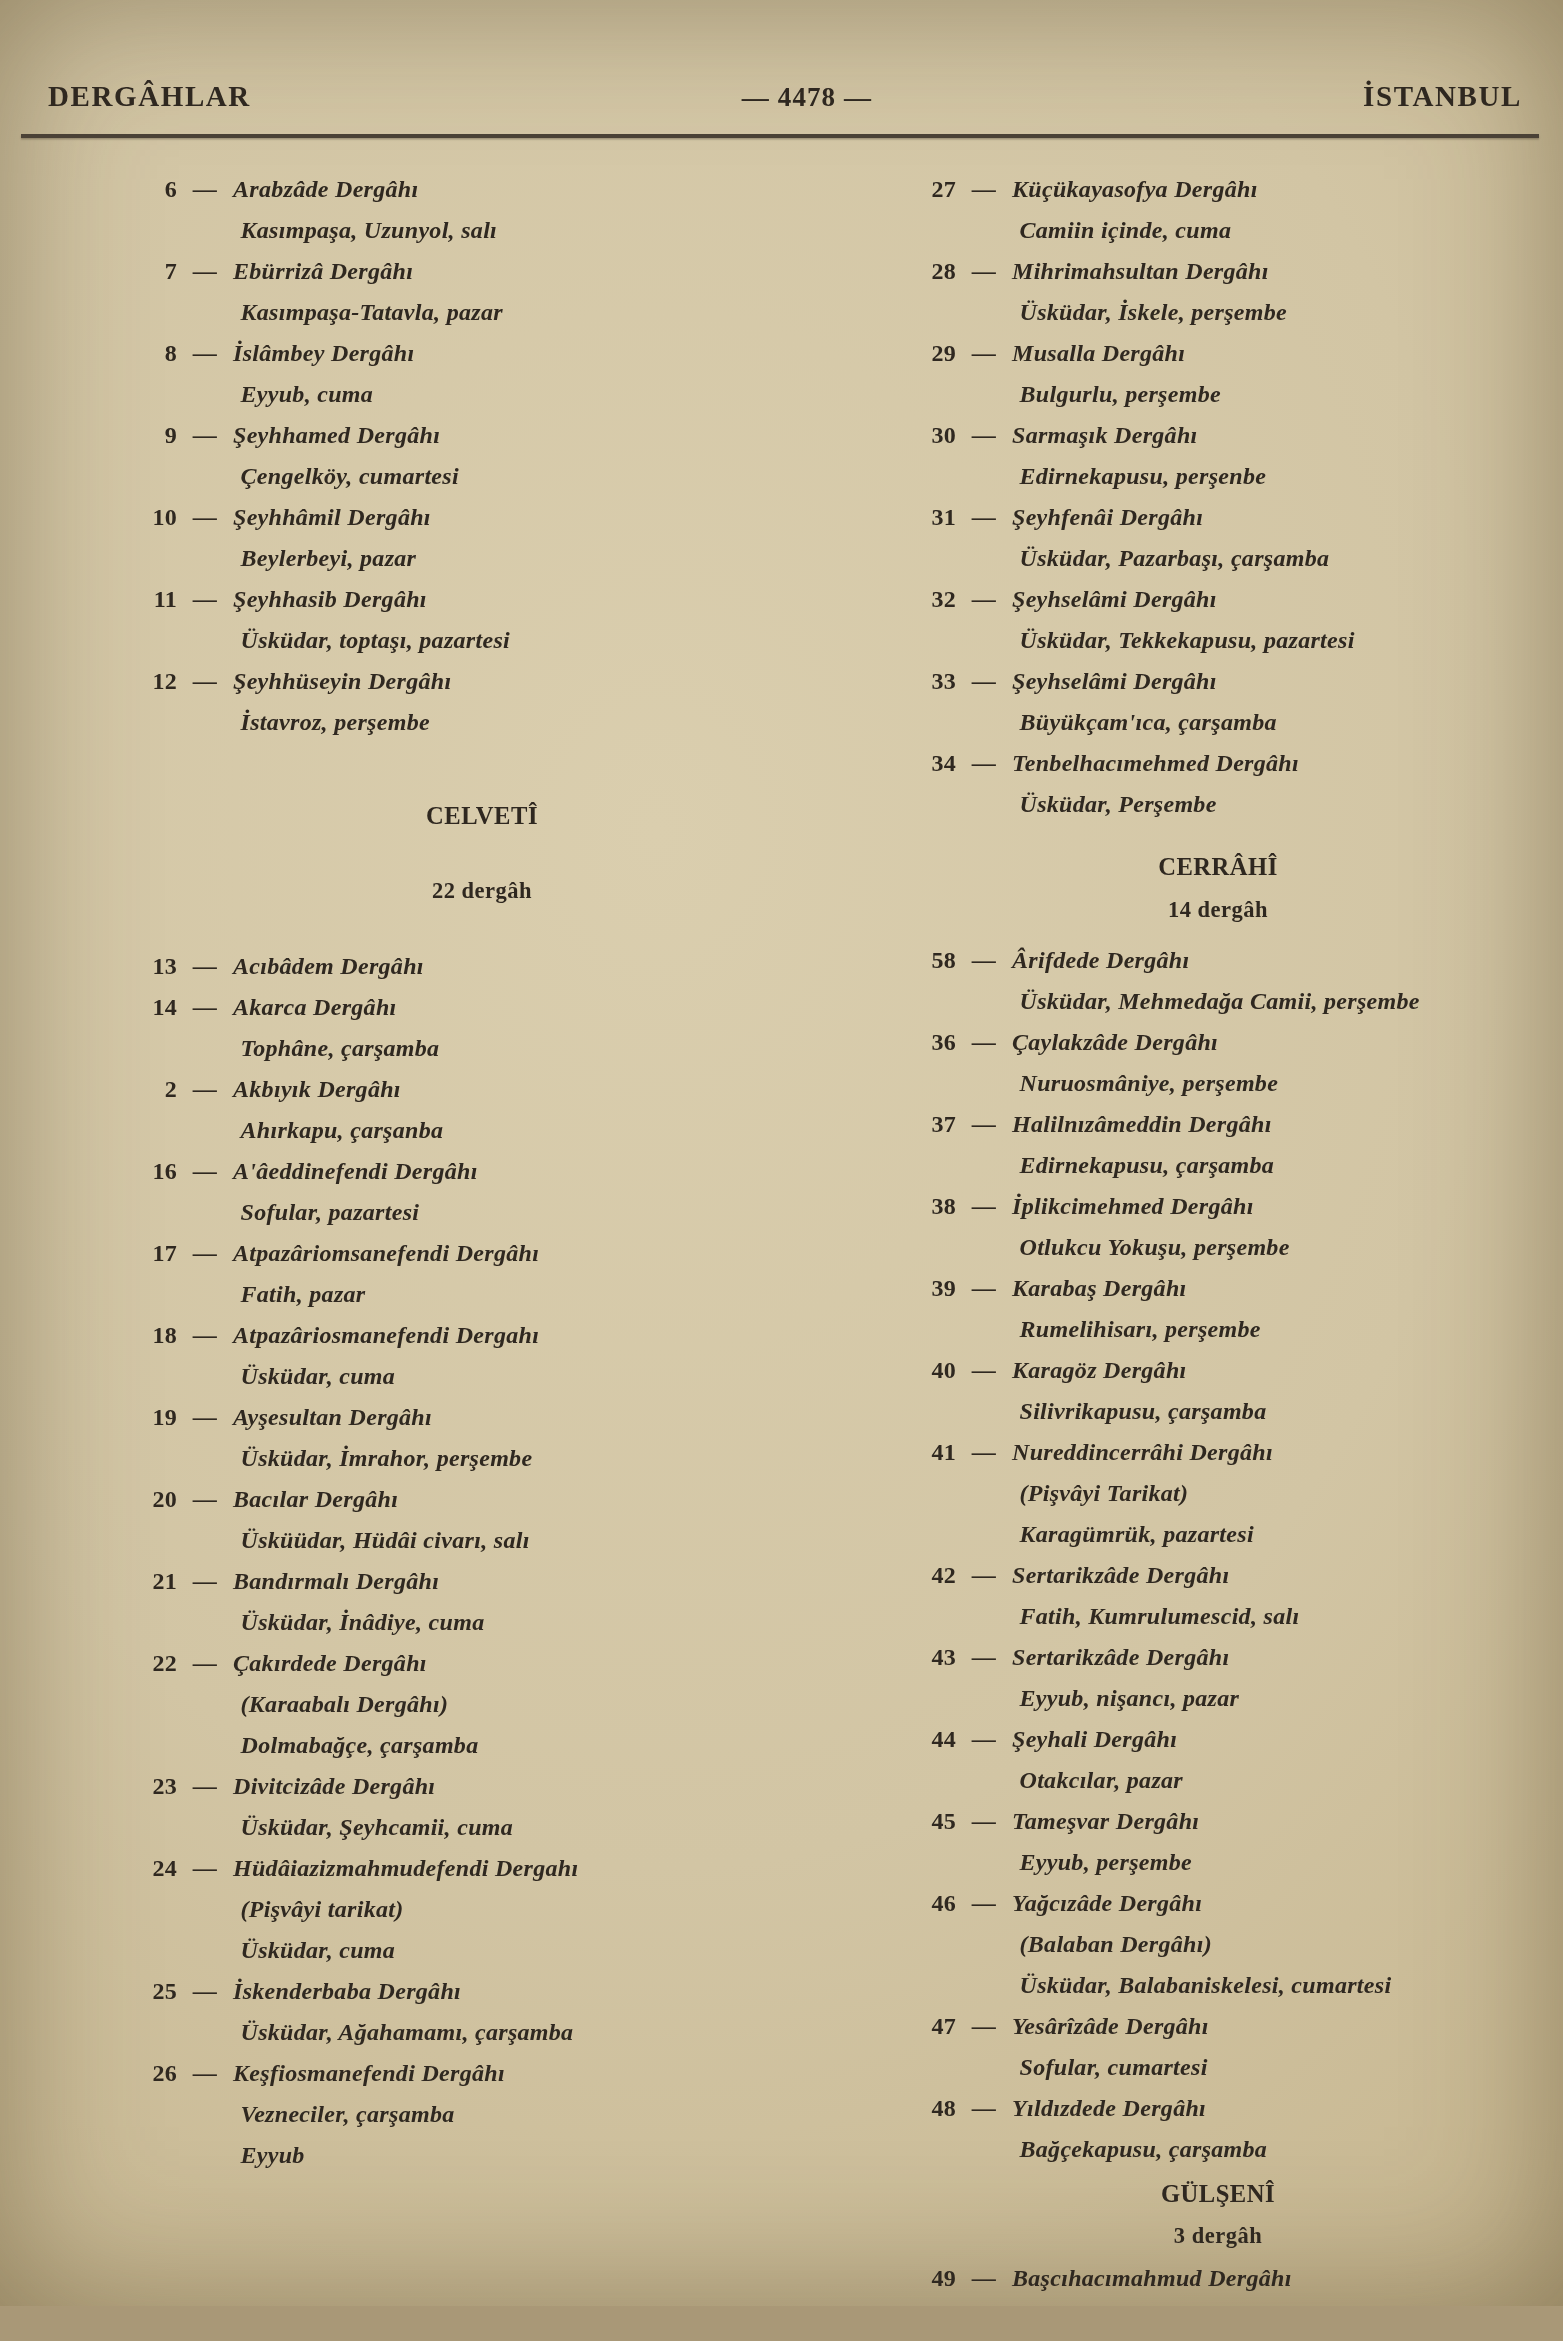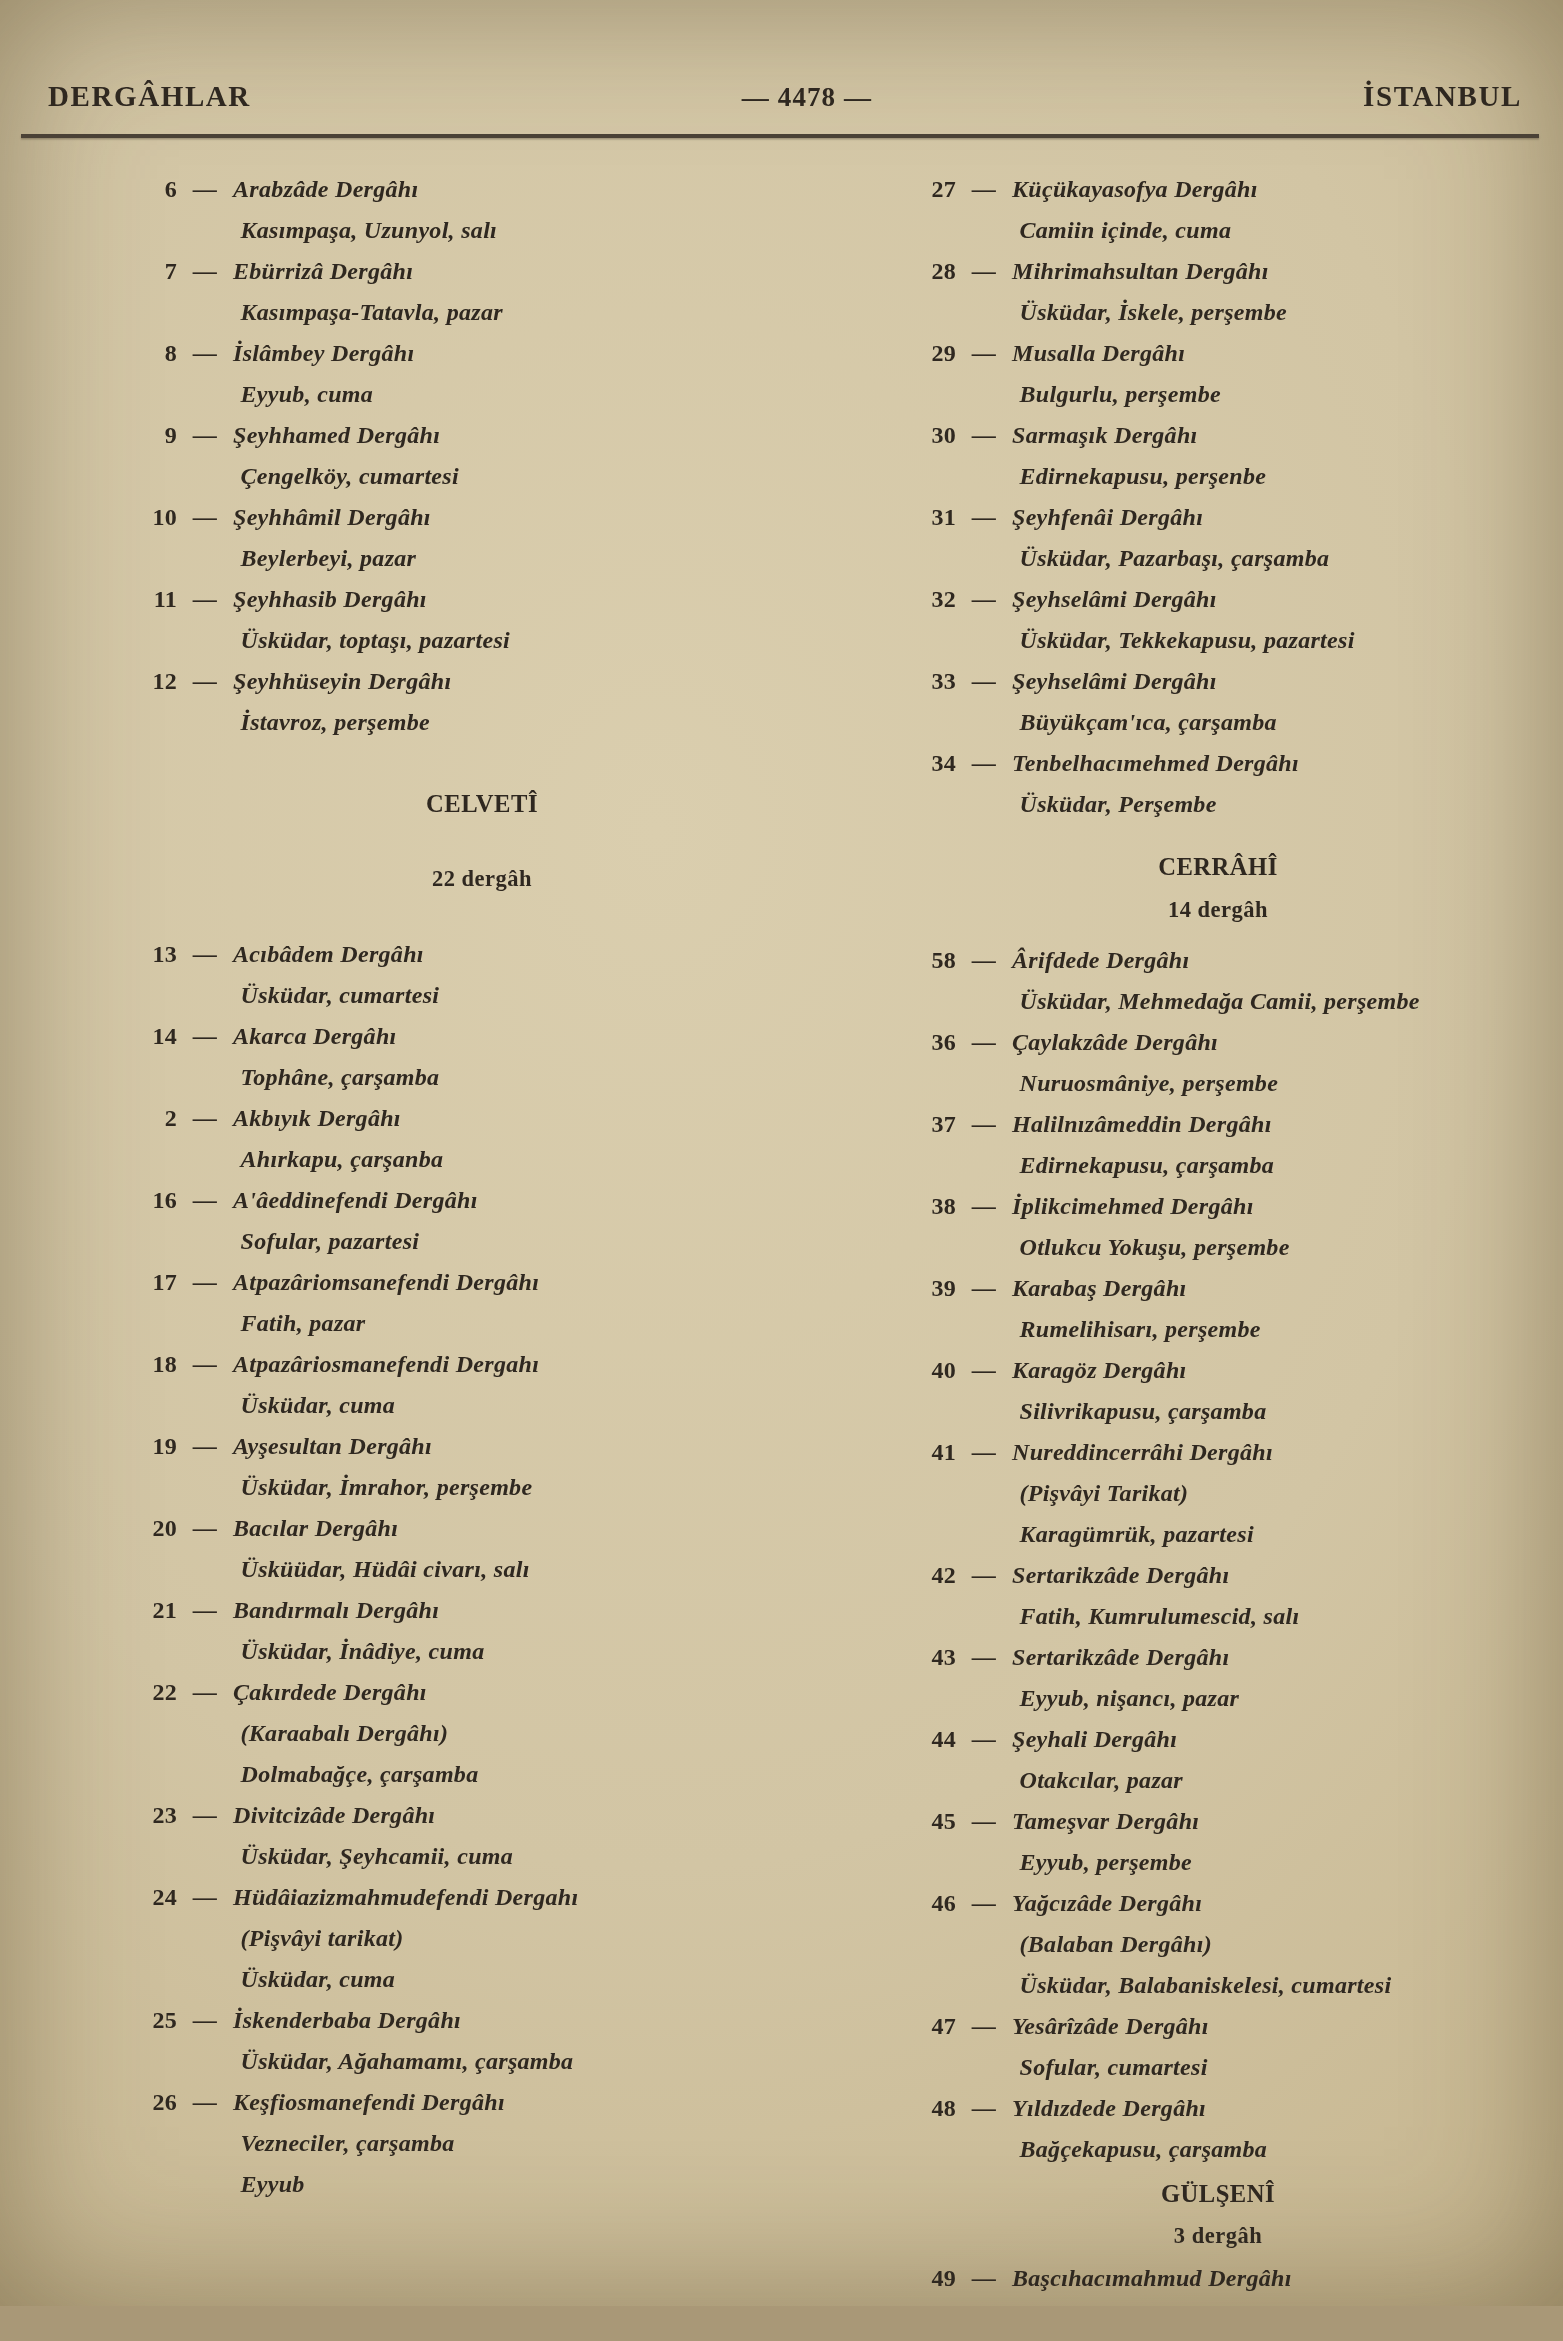--- a/index.html
+++ b/index.html
@@ -65,21 +65,21 @@
   .detail { padding-left: 7.5px; }
 
   .section {
     text-align: center;
     font-weight: bold;
     font-size: 24.6px;
     line-height: 41px;
     letter-spacing: 0.5px;
   }
   .section-subtitle { font-size: 22.5px; }
-  .section.loose { margin: 40px 0 35px; }
+  .section.loose { margin: 52px 0 35px; }
   .section.loose .section-subtitle { margin-top: 34px; font-family: Liberation Serif, serif; }
   .section.tight { margin: 21.4px 0 9.6px; }
   .section.tight .section-subtitle { margin-top: 2.1px; }
   .section.snug { margin: 3.2px 0 2.1px; }
   .section.snug .section-subtitle { margin-top: 1.1px; }
 </style>
 </head>
 <body>
 
 <div class="page">
@@ -149,21 +149,20 @@
         </div>
         <div class="section loose">
           <div class="section-title">CELVETÎ</div>
           <div class="section-subtitle">22 dergâh</div>
         </div>
         <div class="entry">
           <span class="num">13</span>
           <span class="dash">—</span>
           <div class="body">
             <div class="title">Acıbâdem Dergâhı</div>
-            <div class="detail">Üsküdar, cumartesi</div>
           </div>
         </div>
         <div class="entry">
           <span class="num">14</span>
           <span class="dash">—</span>
           <div class="body">
             <div class="title">Akarca Dergâhı</div>
             <div class="detail">Tophâne, çarşamba</div>
           </div>
         </div>

